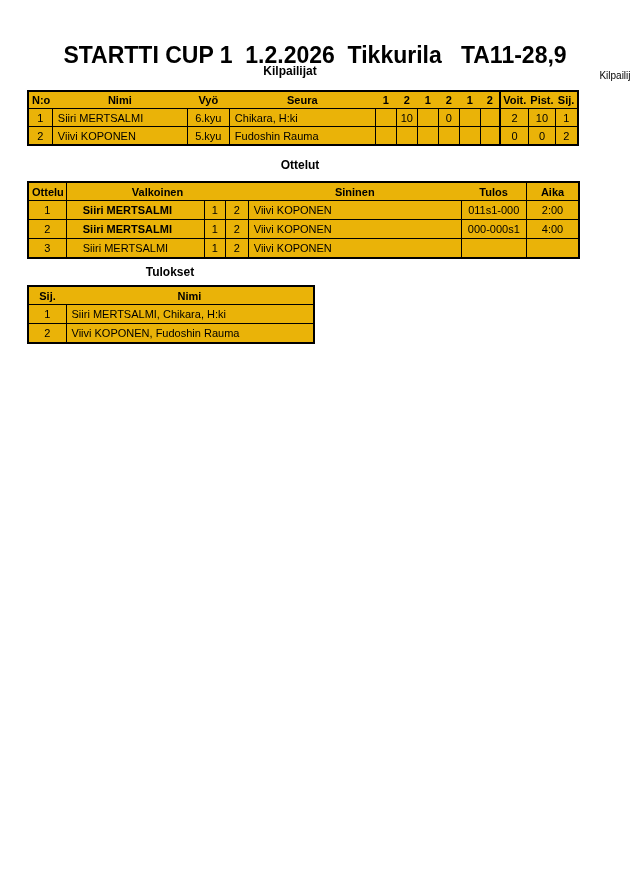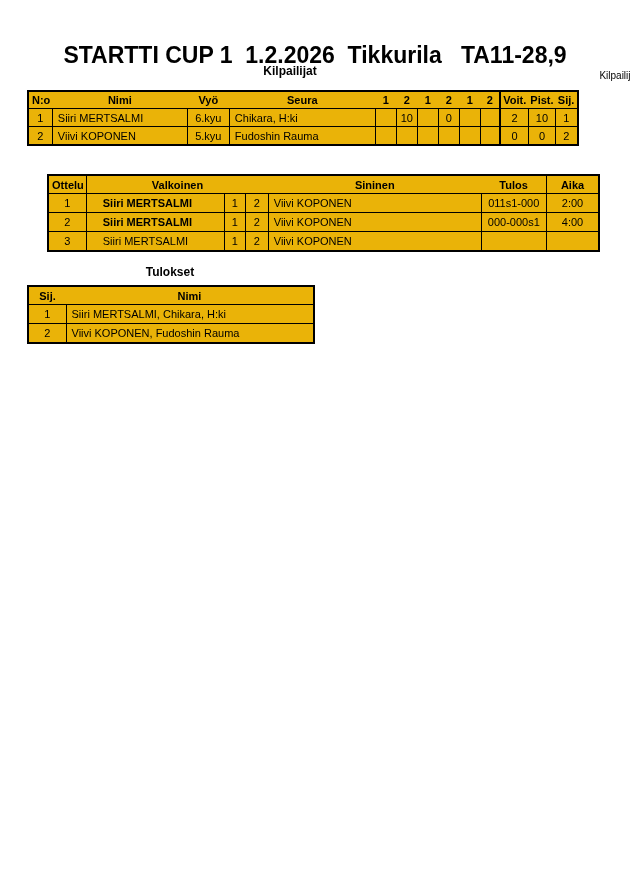--- a/index.html
+++ b/index.html
@@ -58,21 +58,21 @@
   .t2 td, .t3 td { height: 18px; }
   .t2 th, .t3 th { height: 17px; }
   .hleft { text-align: left; padding-left: 3px; }
   .l { text-align: left; padding-left: 5px; }
   .bl2 { border-left: 2px solid #000 !important; }
   .br1 { border-right: 1px solid #000; }
   .bl1 { border-left: 1px solid #000; }
   .bold { font-weight: bold; }
   .t2 td.white-cell { text-align: left; padding-left: 16px; }
   .t1 { top: 90px; left: 27px; }
-  .t2 { top: 174px; left: 27px; margin-left: 20px; }
+  .t2 { top: 181px; left: 27px; }
   .t3 { top: 285px; left: 27px; }
 </style>
 </head>
 <body>
 
 <div class="page">
 
   <div class="doc-title">STARTTI CUP 1  1.2.2026  Tikkurila   TA11-28,9</div>
   <div class="section-title st-kilpailijat">Kilpailijat</div>
   <div class="count-label">Kilpailijat: 2</div>
@@ -135,20 +135,21 @@
       <td></td>
       <td></td>
       <td></td>
       <td class="bl2">0</td>
       <td>0</td>
       <td>2</td>
     </tr>
   </tbody>
     </table>
 
+  <div class="section-title st-ottelut">Ottelut</div>
 
   <table class="t2">
     <colgroup>
       <col style="width:33px">
         <col style="width:138px">
         <col style="width:21px">
         <col style="width:23px">
       <col style="width:213px">
         <col style="width:65px">
         <col style="width:53px">

